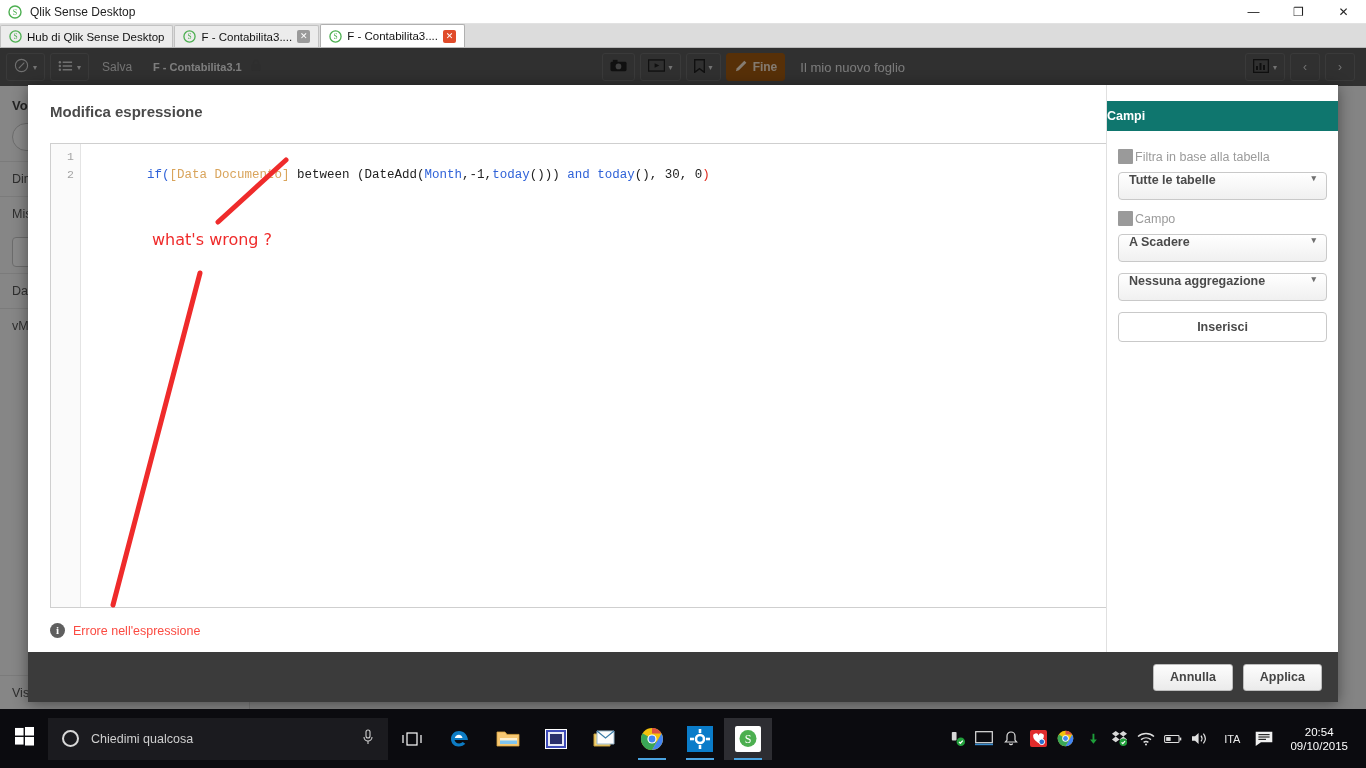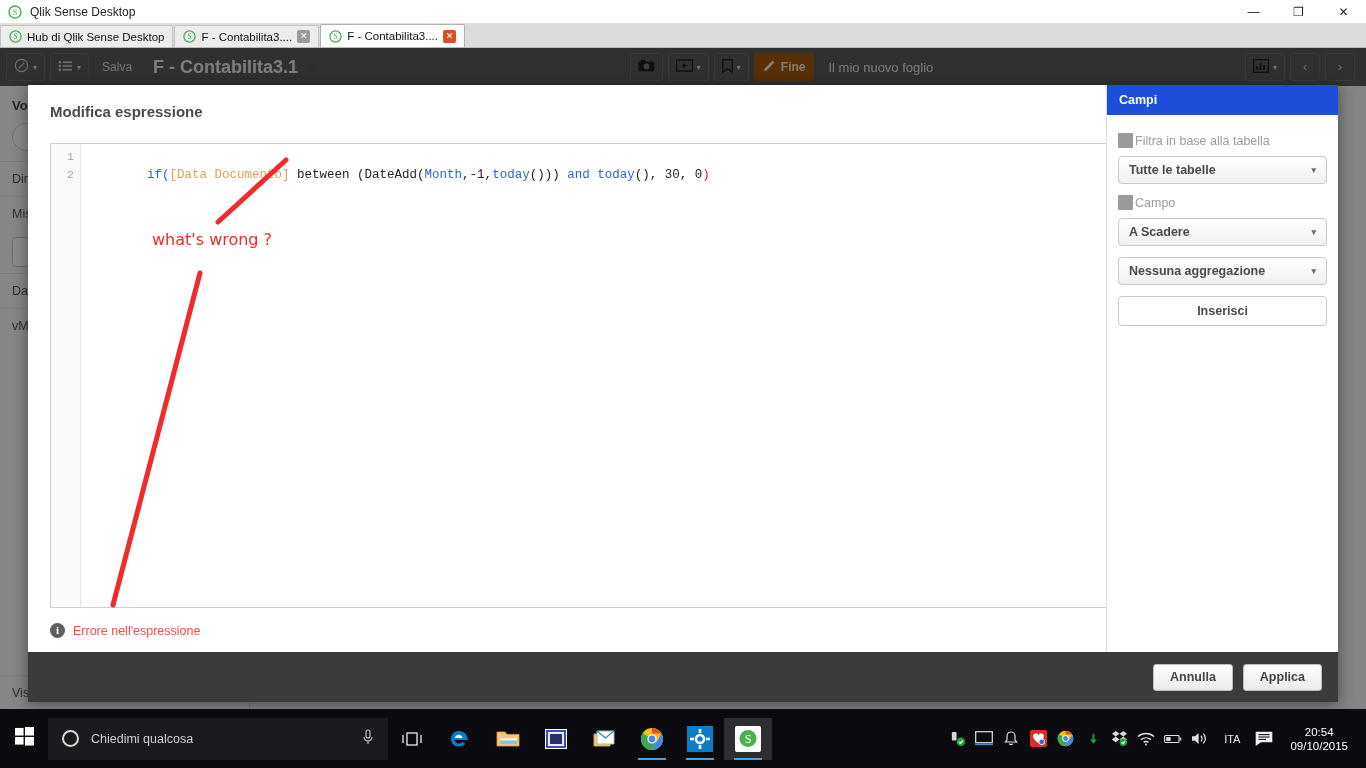--- a/index.html
+++ b/index.html
@@ -54,21 +54,21 @@
   }
   .tb-btn {
     height:28px; min-width:30px; padding:0 7px; margin-right:5px;
     border:1px solid #6b6b6b; border-radius:3px;
     display:flex; align-items:center; gap:4px; justify-content:center;
     font-size:12px; color:#d4d4d4; background:transparent;
   }
   .tb-btn.flat { border-color:transparent; }
   .tb-btn.primary { background:#a1590f; border-color:#a1590f; color:#f3e2cf; font-weight:bold; }
   .tb-caret { font-size:8px; }
-  .tb-title { font-size:18px; font-weight:bold; color:#e8e8e8; margin:0 8px; white-space:nowrap; }
+  .tb-title { font-size:11px; font-weight:bold; color:#e8e8e8; margin:0 8px; white-space:nowrap; }
   .tb-sheet { font-size:13px; color:#e2e2e2; margin-left:10px; white-space:nowrap; }
   .tb-spacer { flex:1; }
 
   .qsidebar {
     position:absolute; left:0; top:38px; width:250px; bottom:0;
     background:#f7f7f7; border-right:1px solid #dcdcdc;
   }
   .qs-title { font-size:13px; font-weight:bold; color:#444; padding:12px 12px 6px; }
   .qs-pill { margin:4px 12px 10px; height:28px; border:1px solid #c8c8c8; border-radius:14px; background:#fff; }
   .qs-row { font-size:12.5px; color:#555; padding:10px 12px; border-top:1px solid #e4e4e4; }
@@ -116,30 +116,30 @@
     font-size:11px; font-weight:bold; text-align:center; line-height:15px;
     font-family:"Liberation Serif", serif;
   }
   .err-text { font-size:12.5px; color:#fb4b42; }
 
   
   .fields {
     position:absolute; right:0; top:0; width:232px; height:567px;
     background:#fff; border-left:1px solid #e0e0e0;
   }
-  .fields-head { height:30px; background:#1d4ed8; color:#fff; font-size:12.5px; font-weight:bold;
-    display:flex; align-items:center; padding-left:12px; }
+  .fields-head { height:30px; background:#0f766e; color:#fff; font-size:12.5px; font-weight:bold;
+    display:flex; align-items:center; padding-left:0;margin-top:16px; }
   .fields-body { padding:12px 11px 0; }
   .chk-row { display:flex; align-items:center; gap:2px; margin:6px 0 8px; }
   .chk { width:15px; height:15px; background:#9a9a9a; border-radius:1px; flex:none; }
   .chk-lbl { font-size:12.5px; color:#9b9b9b; }
   .sel {
     height:28px; border:1px solid #c9c9c9; border-radius:4px;
     background:linear-gradient(#ffffff,#f0f0f0);
-    display:flex; align-items:center; padding:0 10px; margin-bottom:11px;
+    display:flex; align-items:flex-start; padding:0 10px; margin-bottom:11px;
     font-size:12.5px; font-weight:bold; color:#4a4a4a;
   }
   .sel-caret { margin-left:auto; font-size:9px; color:#6f6f6f; }
   .btn-ins {
     height:30px; margin-top:6px; border:1px solid #c9c9c9; border-radius:4px; background:#fff;
     display:flex; align-items:center; justify-content:center;
     font-size:12.5px; font-weight:bold; color:#4a4a4a;
   }
 
   .modal-foot {

